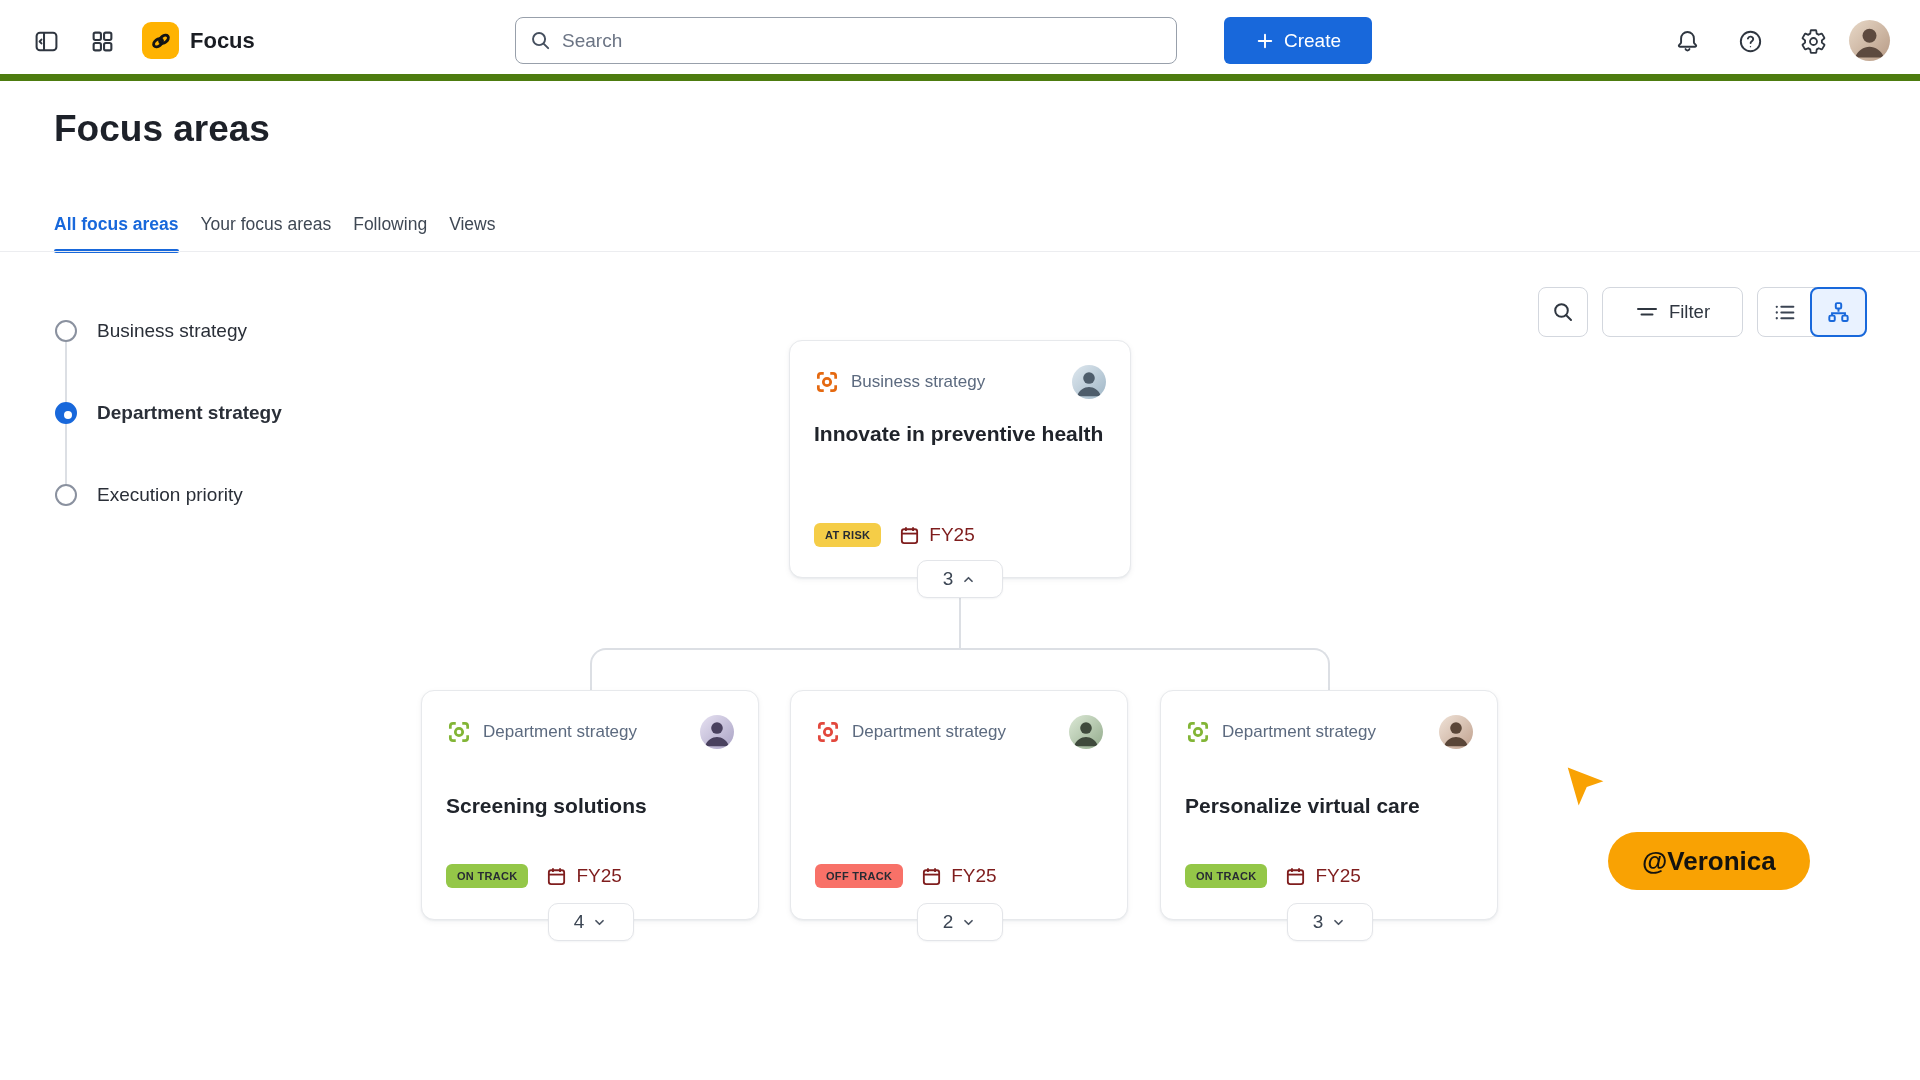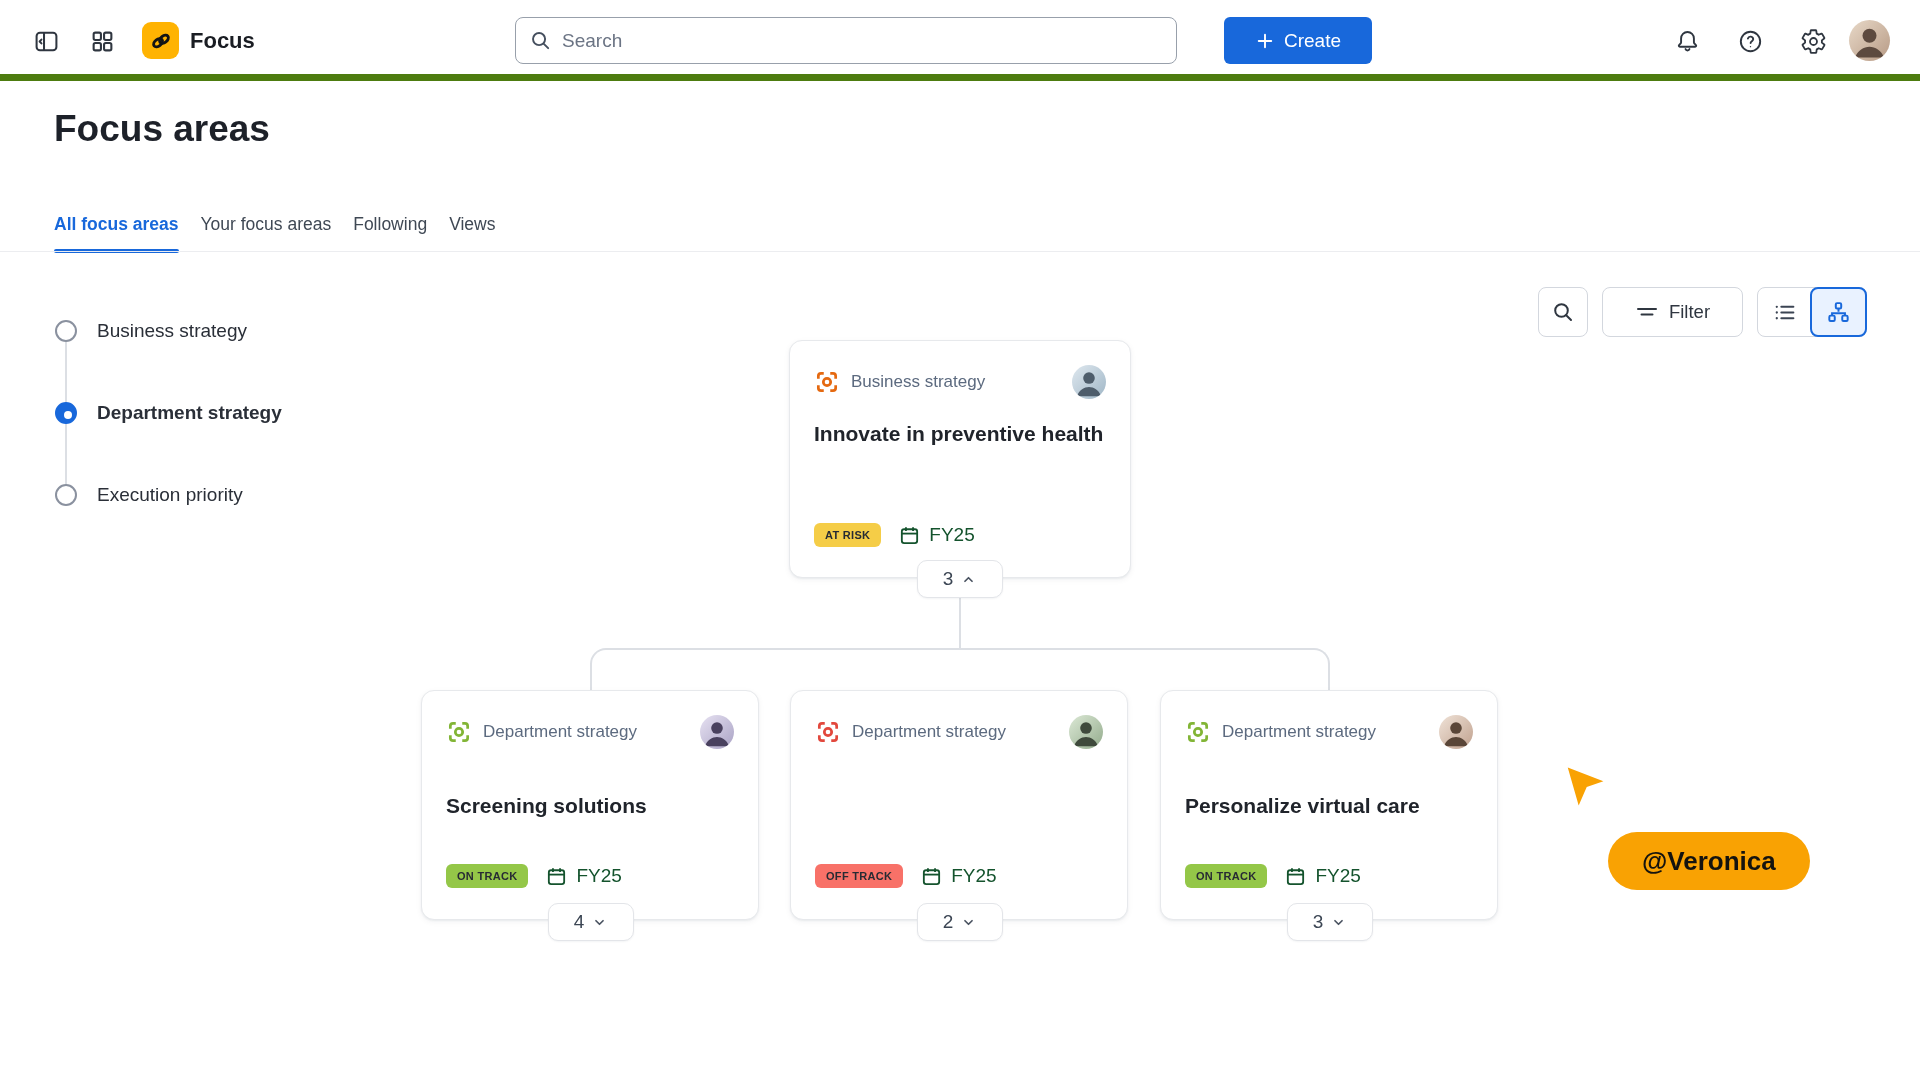--- a/index.html
+++ b/index.html
@@ -65,21 +65,21 @@
           padding:24px; display:flex; flex-direction:column; cursor:pointer; }
   .card-head { display:flex; align-items:center; }
   .fa-icon { width:26px; height:26px; flex:0 0 auto; }
   .type-label { margin-left:11px; font-size:17px; color:#5c6a7f; flex:1 1 auto;
                 white-space:nowrap; overflow:hidden; }
   .card-avatar { width:34px; height:34px; flex:0 0 auto; }
   .card-title { font-size:21px; line-height:29px; font-weight:700; color:#20242b; }
   .meta { margin-top:auto; display:flex; align-items:center; }
   .chip { font-size:11px; font-weight:700; letter-spacing:.3px; color:#272b33;
           padding:6px 11px; border-radius:6px; white-space:nowrap; }
-  .tf { display:flex; align-items:center; gap:8px; margin-left:17px; color:#14532d; }
+  .tf { display:flex; align-items:center; gap:8px; margin-left:17px; color:#7f1d1d; }
   .tf-label { font-size:19px; }
 
   .count-pill { position:absolute; width:86px; height:38px; background:#fff; border:1.4px solid #e3e5e9;
                 border-radius:10px; box-shadow:0 1px 2px rgba(9,30,66,.05);
                 display:flex; align-items:center; justify-content:center; gap:7px;
                 font-size:19px; color:#3c4654; cursor:pointer; }
 
   
   .conn-v { position:absolute; left:959px; top:598px; width:2px; height:50px; background:#dcdfe4; }
   .conn-bracket { position:absolute; left:590px; top:648px; width:740px; height:42px;

